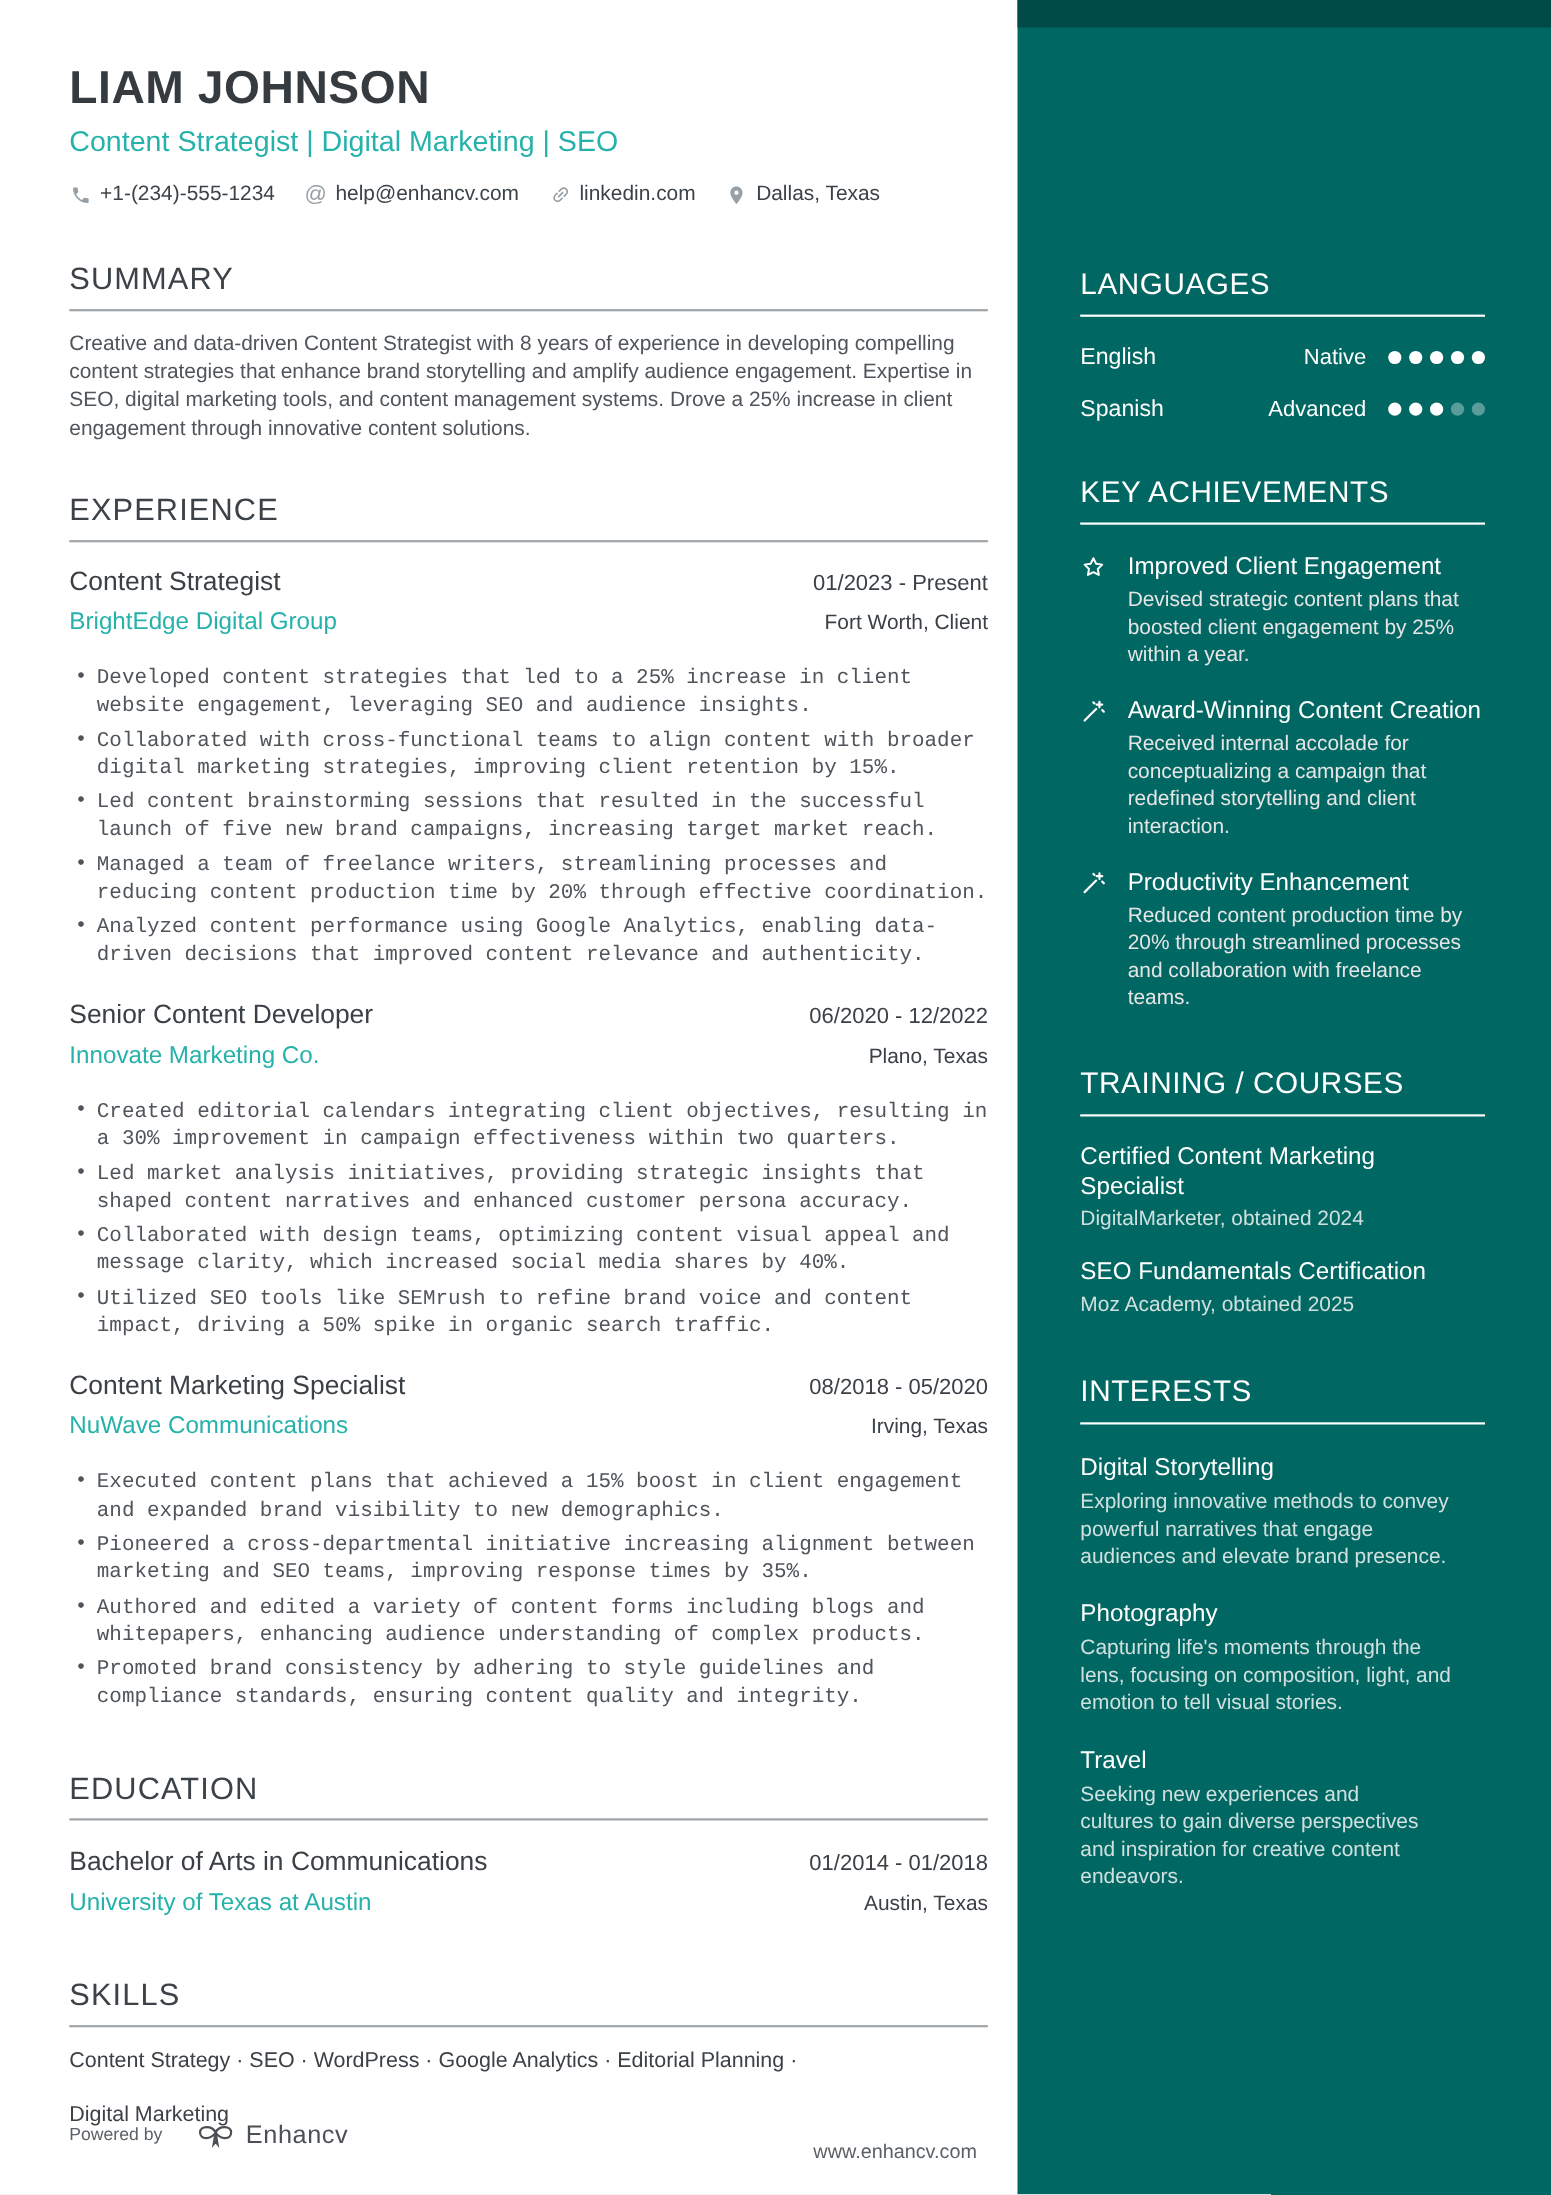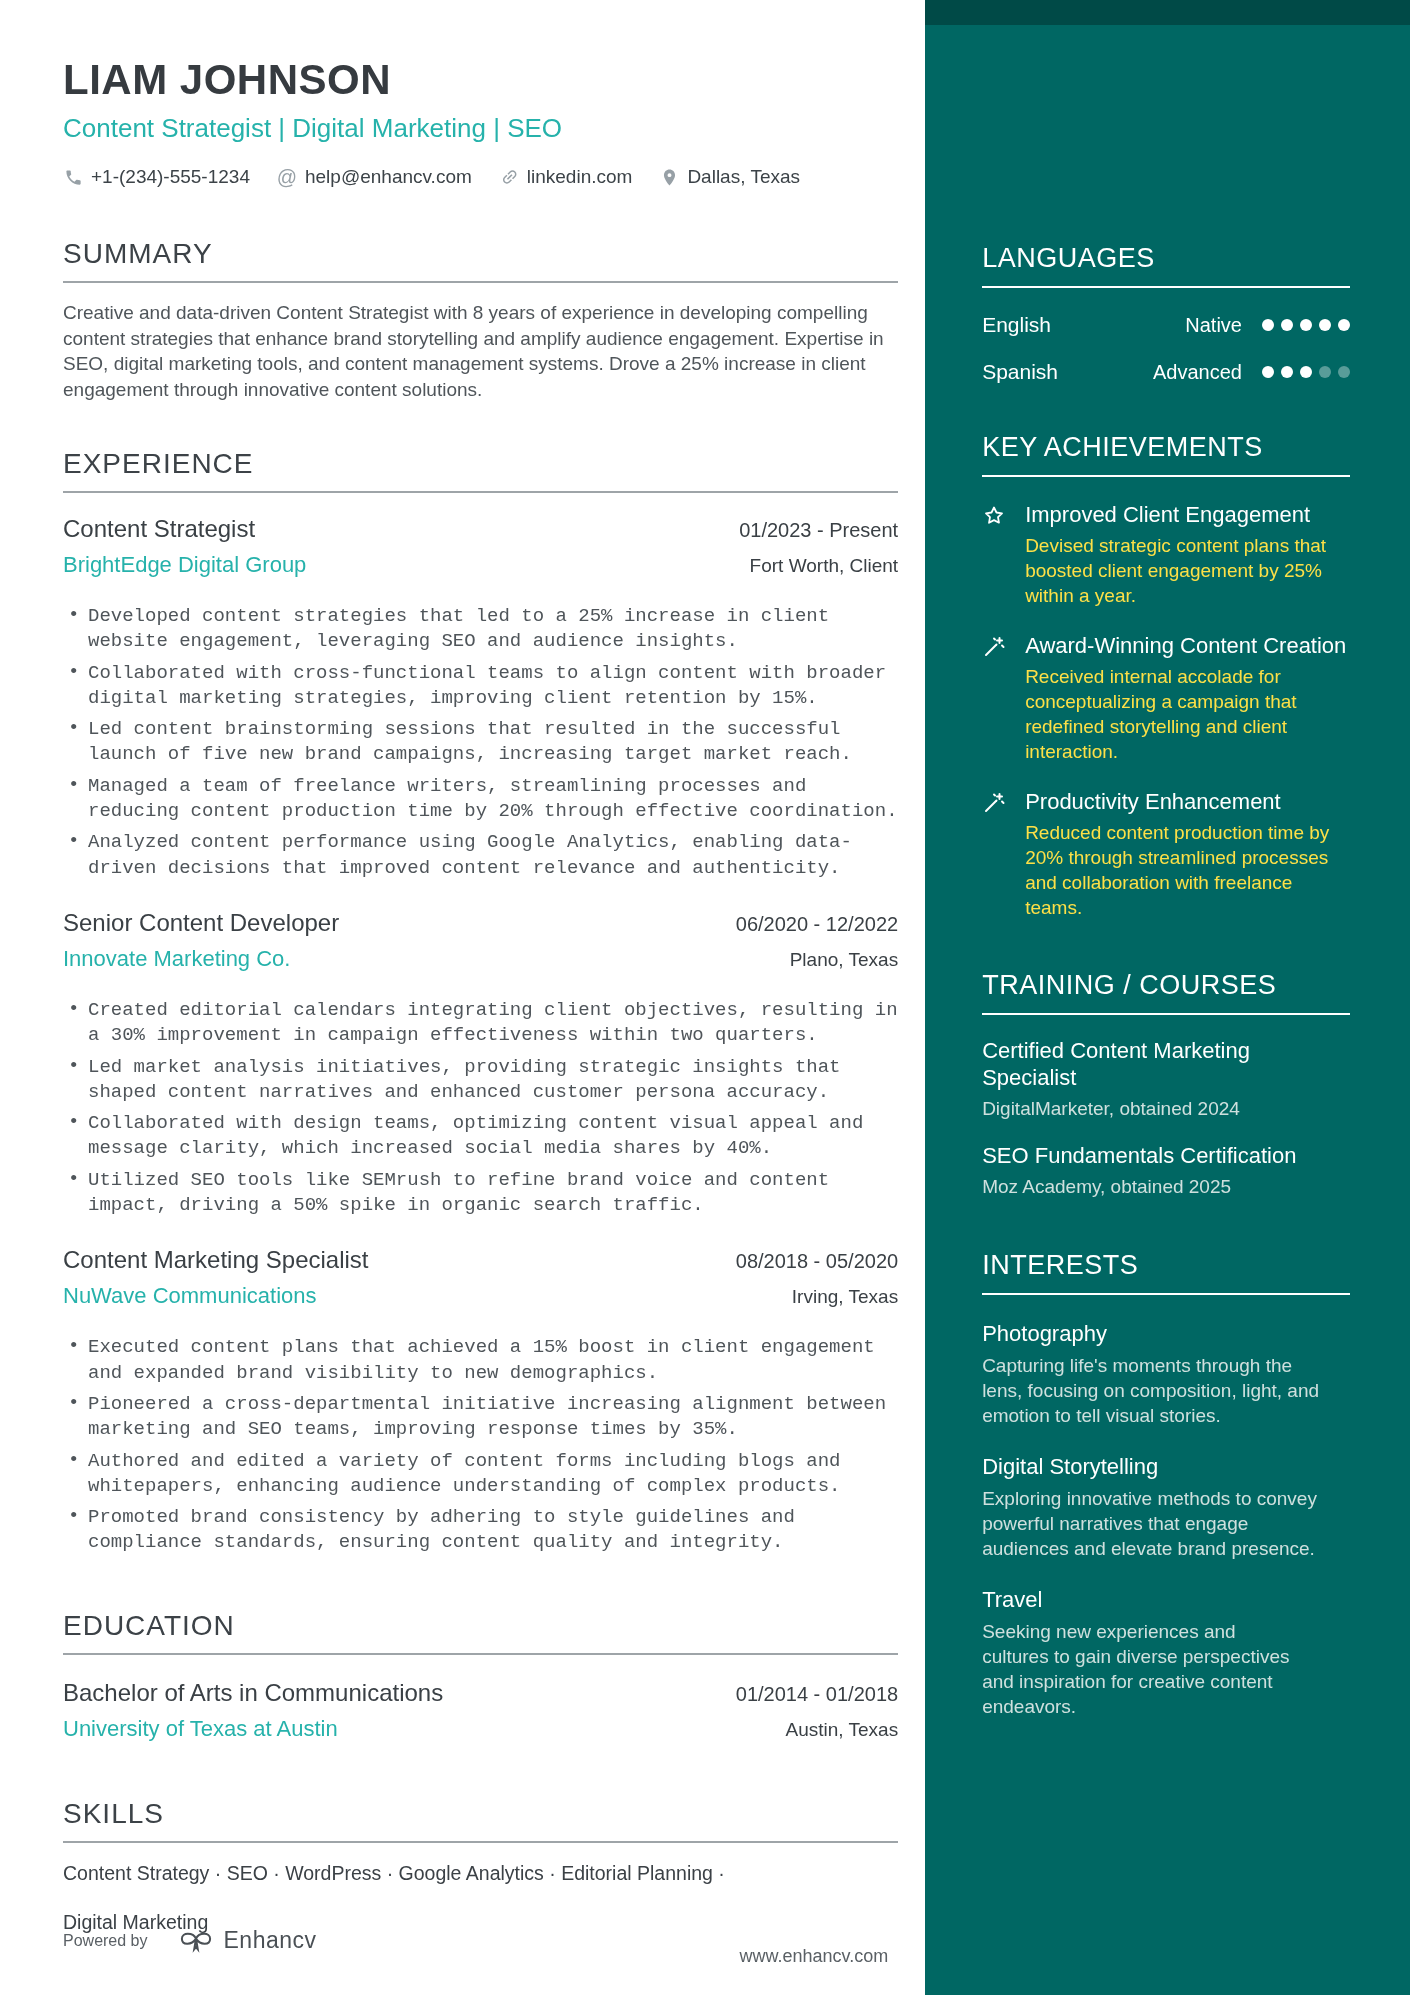--- a/index.html
+++ b/index.html
@@ -56,21 +56,21 @@
   .lang-name{ font-size:21px; flex:1; }
   .lang-level{ font-size:20px; margin-right:20px; }
   .dots{ display:flex; gap:7px; }
   .dot{ width:12px; height:12px; border-radius:50%; background:#fff; }
   .dot.dim{ background:rgba(255,255,255,.35); }
 
   .ach{ display:flex; margin-top:24px; }
   .ach-icon{ flex:0 0 26px; margin-right:17px; padding-top:3px; }
   .ach-icon svg{ width:24px; height:24px; }
   .ach-title{ font-size:22px; line-height:27px; color:#fff; }
-  .ach-desc{ font-size:19px; line-height:25px; color:#fde047; margin-top:5px; max-width:320px; }
+  .ach-desc{ font-size:19px; line-height:25px; color:#e5e5e5; margin-top:5px; max-width:320px; }
 
   .course{ margin-top:22px; }
   .course-title{ font-size:22px; line-height:27px; color:#fff; }
   .course-sub{ font-size:19px; color:#cfe0de; margin-top:7px; }
 
   .interest{ margin-top:25px; }
   .interest-title{ font-size:22px; line-height:27px; color:#fff; }
   .interest-desc{ font-size:19px; line-height:25px; color:#cfe0de; margin-top:6px; max-width:345px; }
 </style>
 </head>
@@ -302,26 +302,26 @@
         <div class="course">
           <div class="course-title">SEO Fundamentals Certification</div>
           <div class="course-sub">Moz Academy, obtained 2025</div>
         </div>
       </div>
 
       <div class="sec-side" style="margin-top:52px;">
         <div class="h-side">INTERESTS</div>
         <hr class="rule-side">
         <div class="interest">
+          <div class="interest-title">Digital Storytelling</div>
+          <div class="interest-desc">Exploring innovative methods to convey powerful narratives that engage audiences and elevate brand presence.</div>
+        </div>
+        <div class="interest">
           <div class="interest-title">Photography</div>
           <div class="interest-desc">Capturing life's moments through the lens, focusing on composition, light, and emotion to tell visual stories.</div>
-        </div>
-        <div class="interest">
-          <div class="interest-title">Digital Storytelling</div>
-          <div class="interest-desc">Exploring innovative methods to convey powerful narratives that engage audiences and elevate brand presence.</div>
         </div>
         <div class="interest">
           <div class="interest-title">Travel</div>
           <div class="interest-desc" style="max-width:320px;">Seeking new experiences and cultures to gain diverse perspectives and inspiration for creative content endeavors.</div>
         </div>
       </div>
 
     </div>
   </div>
 </div>

